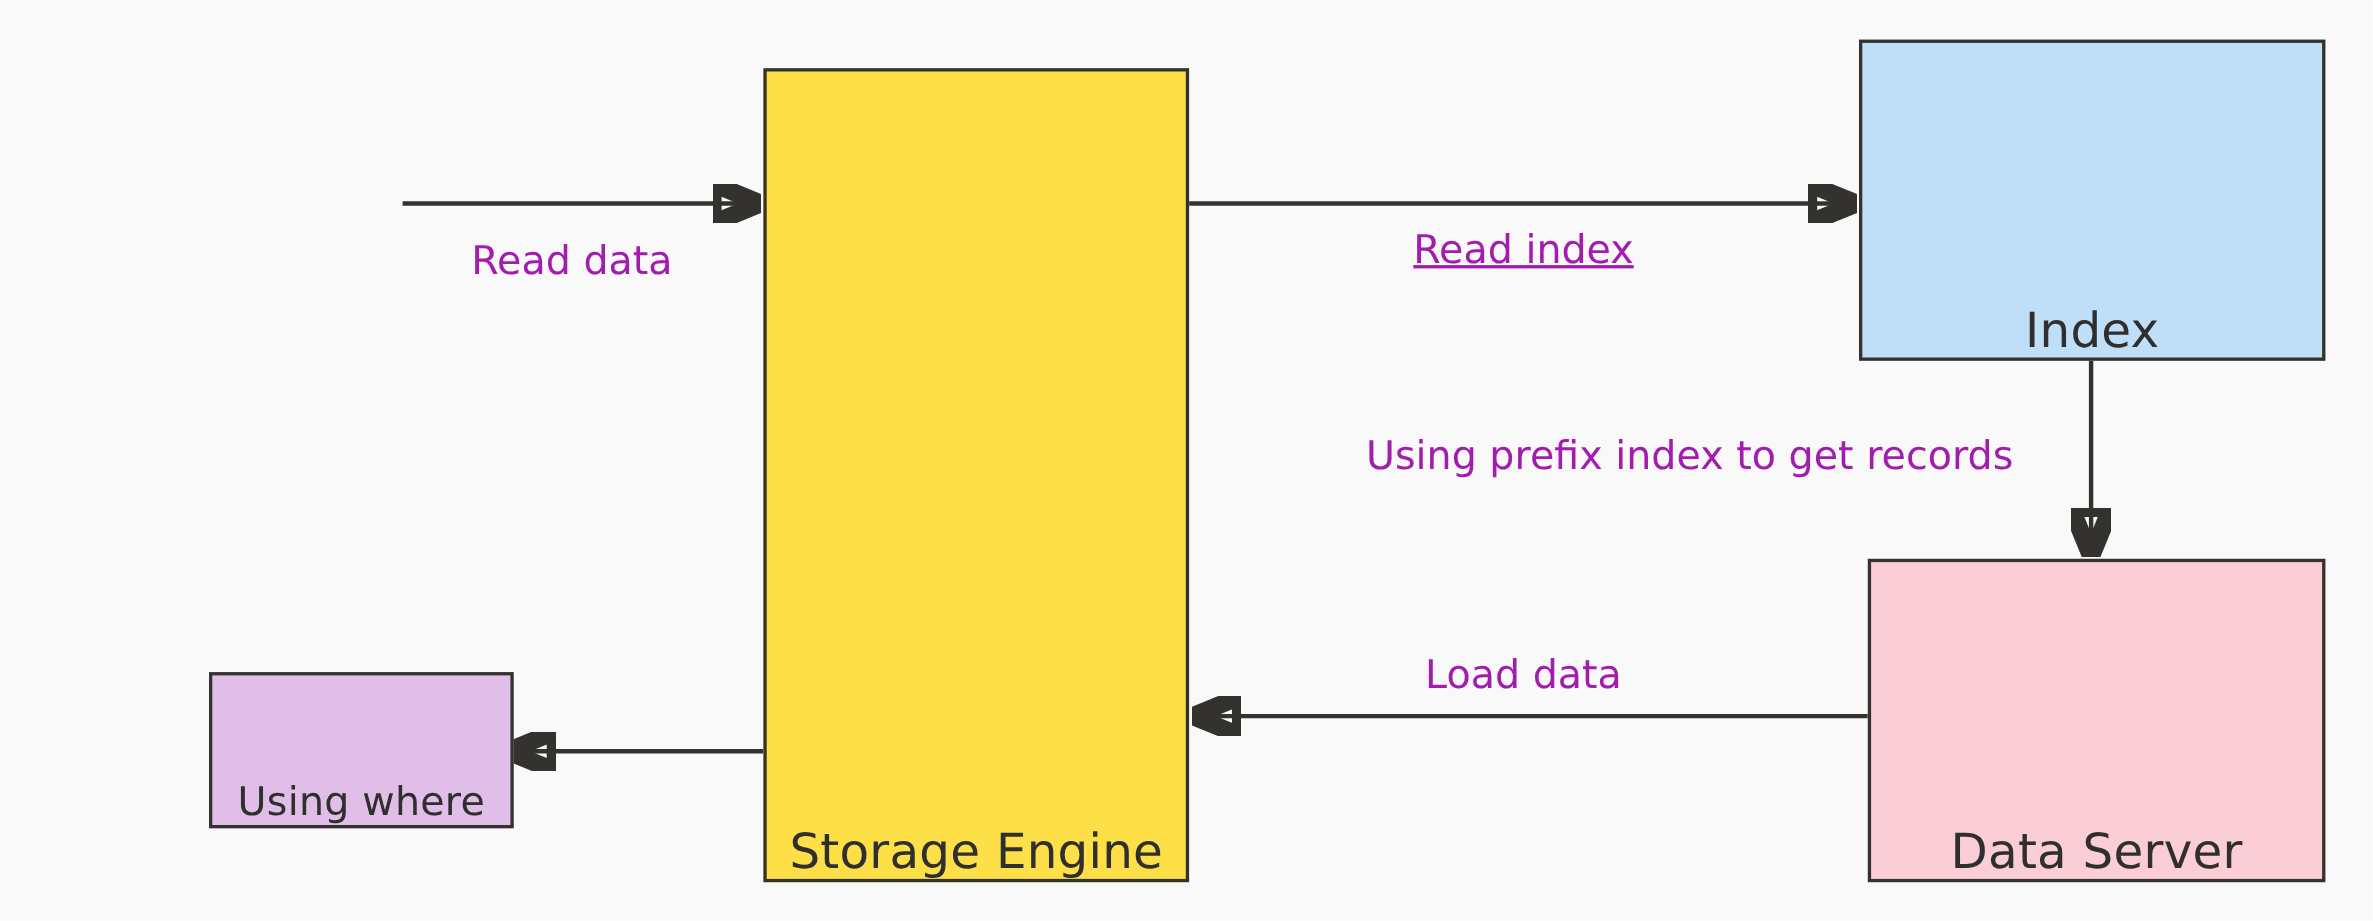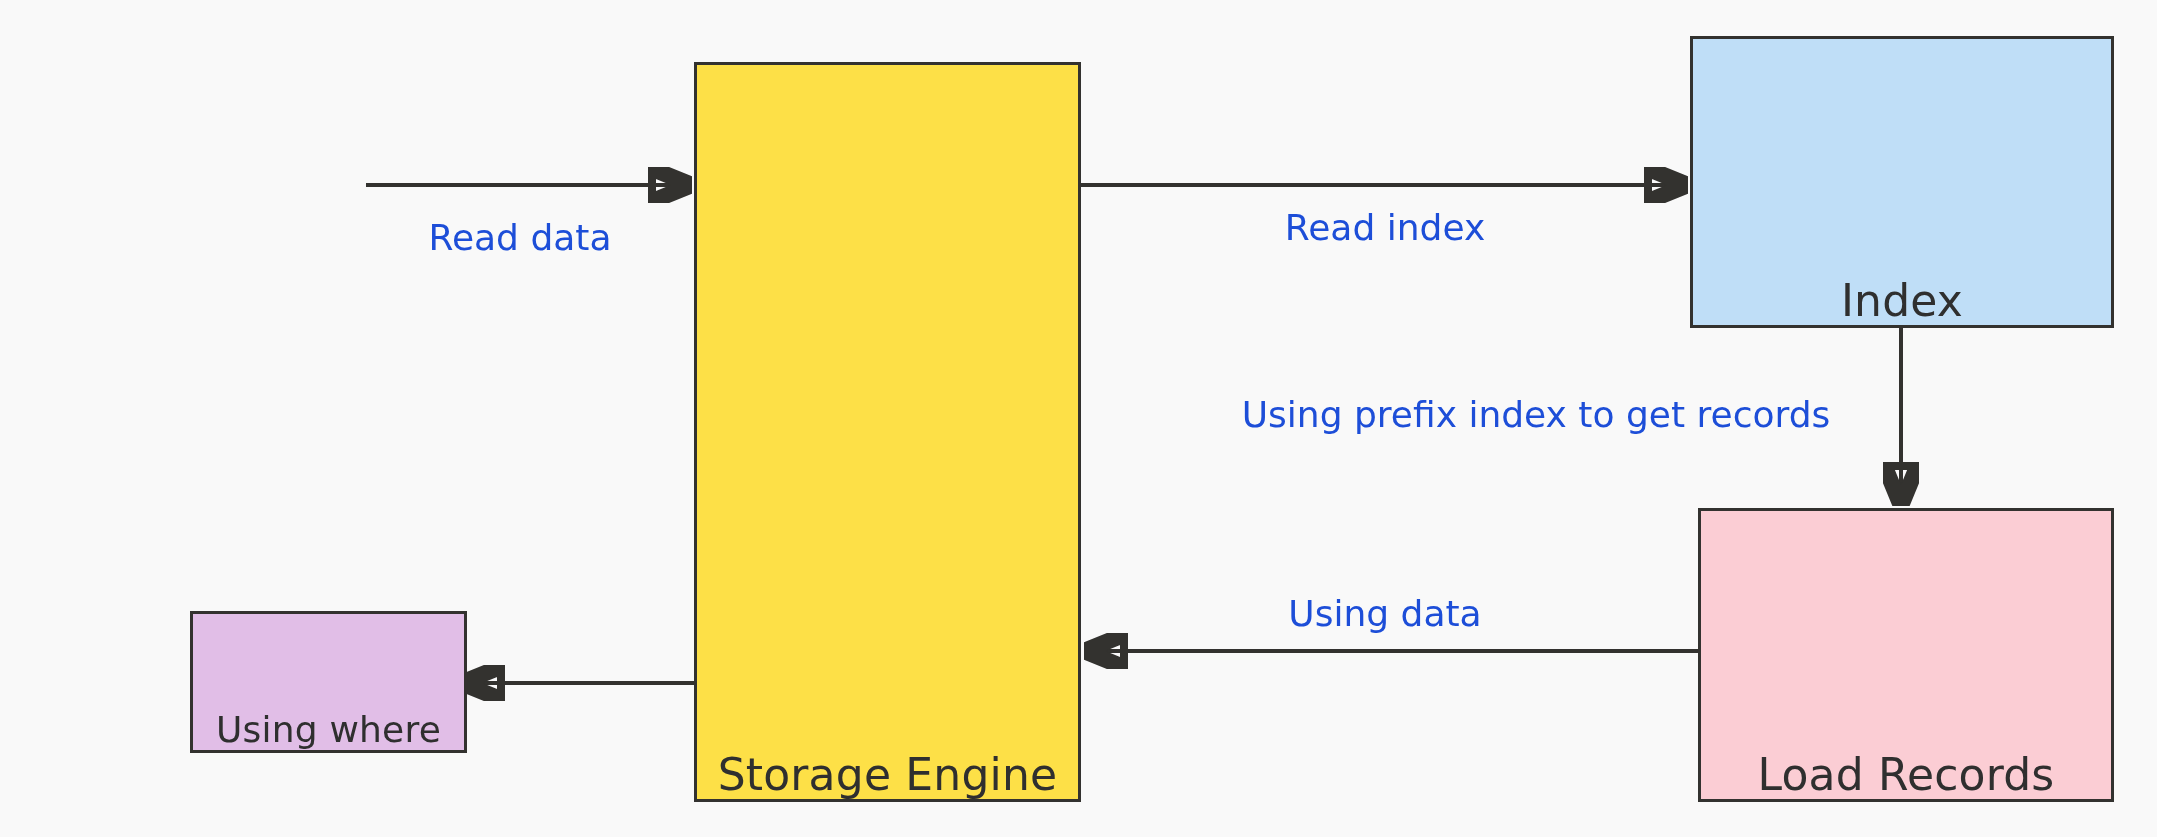--- a/index.html
+++ b/index.html
@@ -71,21 +71,21 @@
     left: 176px;
     top: 611px;
     width: 277px;
     height: 142px;
     background: #e1bee7;
     font-size: 36px;
     margin-left: 14px;
   }
   .edge-label {
     position: absolute;
-    color: #1d4ed8;
+    color: #a21caf;
     font-size: 36px;
     white-space: nowrap;
     line-height: 1;
     transform: translate(-50%, -50%);
   }
   svg.edges {
     position: absolute;
     left: 0;
     top: 0;
     width: 2157px;
@@ -125,28 +125,28 @@
 
   <div class="node" id="node-storage">
     <span class="node-label">Storage Engine</span>
   </div>
 
   <div class="node" id="node-index">
     <span class="node-label">Index</span>
   </div>
 
   <div class="node" id="node-records">
-    <span class="node-label">Load Records</span>
+    <span class="node-label">Data Server</span>
   </div>
 
   <div class="node" id="node-usingwhere">
     <span class="node-label">Using where</span>
   </div>
 
   <div class="edge-label" style="left:520px; top:238px;">Read data</div>
 
-  <div class="edge-label" style="left:1385px; top:228px;">Read index</div>
+  <div class="edge-label" style="left:1385px; top:228px;text-decoration:underline;">Read index</div>
 
   <div class="edge-label" style="left:1536px; top:415px;">Using prefix index to get records</div>
 
-  <div class="edge-label" style="left:1385px; top:614px;">Using data</div>
+  <div class="edge-label" style="left:1385px; top:614px;">Load data</div>
 
 </div>
 
 </body></html>

